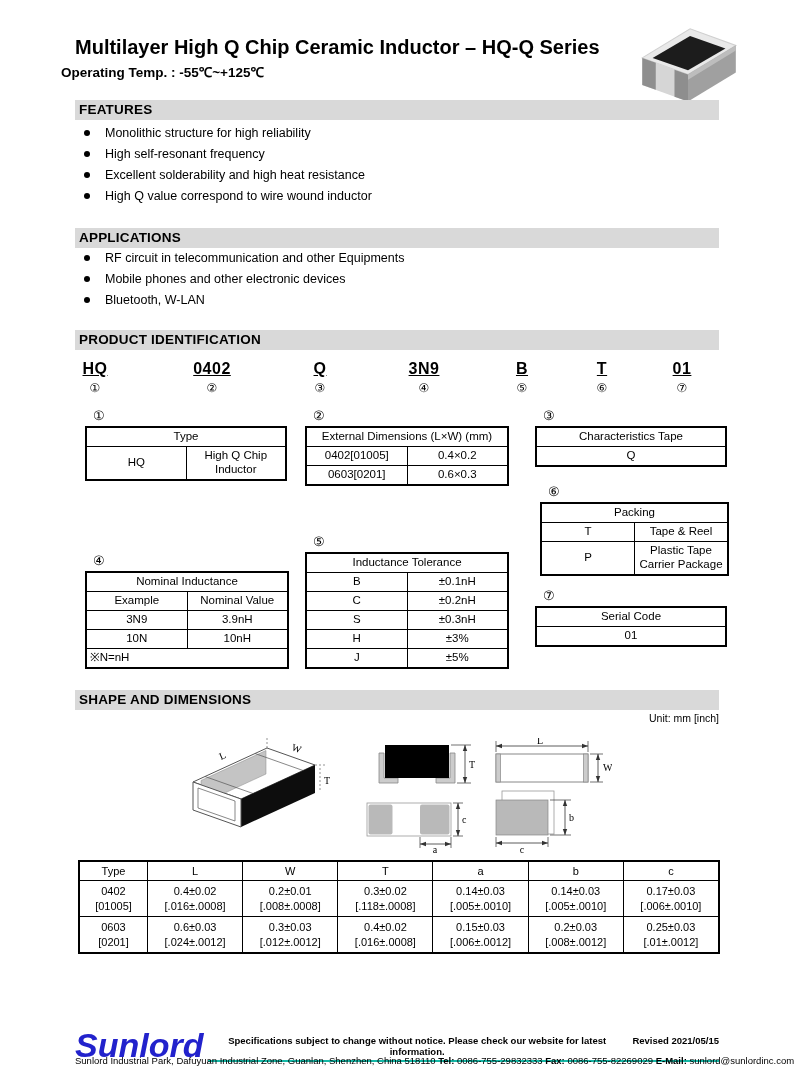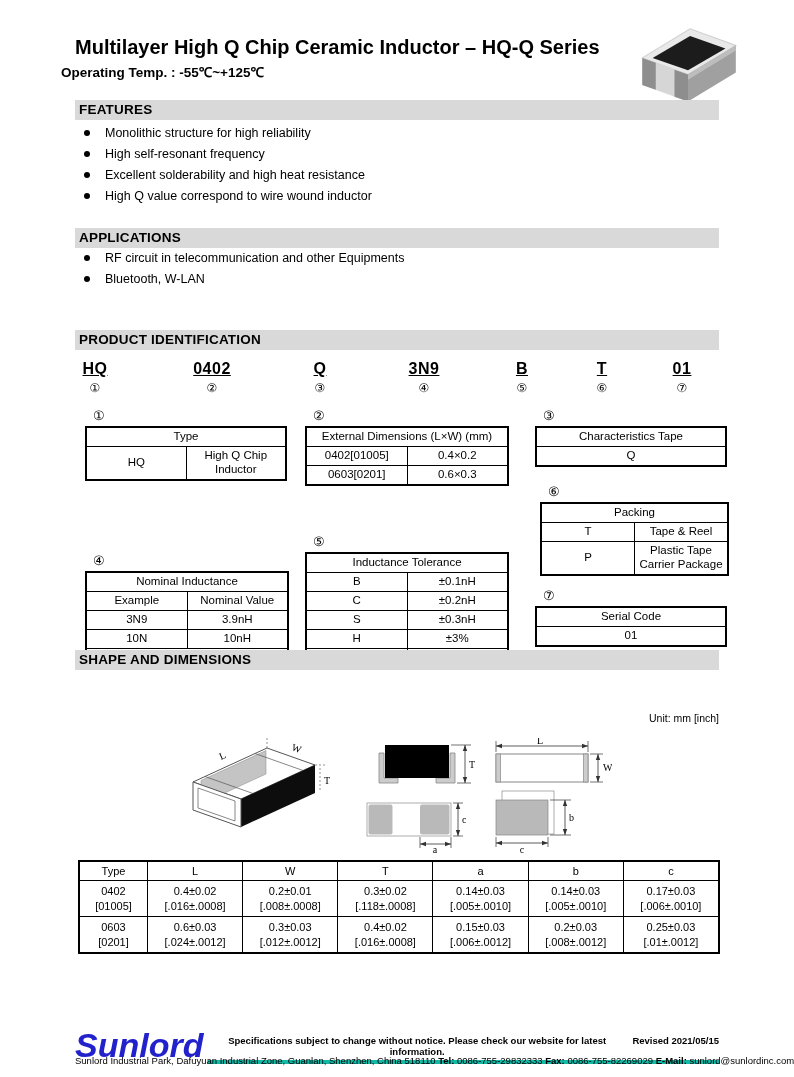--- a/index.html
+++ b/index.html
@@ -43,21 +43,21 @@
   .dim-label { font-family:"Liberation Serif", serif; font-size:10px; }
   
   .dimwrap { position:absolute; left:78px; top:860px; width:640px; border:1px solid #000; }
   table.dims { border-collapse:collapse; width:100%; font-size:11px; text-align:center; table-layout:fixed; }
   table.dims th, table.dims td { border:1px solid #000; font-weight:normal; padding:1px 2px; line-height:1.3; }
   table.dims th { height:16px; }
   table.dims td { height:33px; }
   
   .logo { position:absolute; left:75px; top:1026px; font-size:34px; font-weight:bold; font-style:italic; color:#2222cc; }
   .footer-right {
-    position:absolute; left:208px; top:1035px; width:511px; border-bottom:4px solid #14b8a6;
+    position:absolute; left:208px; top:1035px; width:511px; border-bottom:2px solid #14b8a6;
     padding-bottom:3px; display:flex; align-items:baseline; font-size:9.5px; font-weight:bold;
   }
   .notice { flex:1; text-align:center; }
   .revised { margin-left:6px; white-space:nowrap; }
   .address { position:absolute; left:75px; top:1055px; width:650px; text-align:center; font-size:9.5px; white-space:nowrap; }
   .address b { font-weight:bold; }
 </style>
 </head>
 <body>
 
@@ -97,20 +97,24 @@
   </div>
 
   <div class="bar" style="top:228px">APPLICATIONS</div>
   <div class="bullet-list" style="top:247px">
     <div class="bullet-item">
         <span class="dot"></span>
         <span>RF circuit in telecommunication and other Equipments</span>
       </div>
     <div class="bullet-item">
         <span class="dot"></span>
+        <span>Mobile phones and other electronic devices</span>
+      </div>
+    <div class="bullet-item">
+        <span class="dot"></span>
         <span>Bluetooth, W-LAN</span>
       </div>
   </div>
 
   <div class="bar" style="top:330px">PRODUCT IDENTIFICATION</div>
 
   <div class="codes">
     <div class="codecol" style="left:20px">
         <span class="code">HQ</span>
         <span class="circ">①</span>
@@ -290,21 +294,21 @@
           <tr>
                 <td>01</td>
               </tr>
         </tbody>
           </table>
       </div>
     </div>
 
   </div>
 
-  <div class="bar" style="top:650px">SHAPE AND DIMENSIONS</div>
+  <div class="bar" style="top:690px">SHAPE AND DIMENSIONS</div>
   <div class="unit-note">Unit: mm [inch]</div>
 
   <div class="drawings">
 
     <svg style="left:100px; top:2px" width="162" height="120" viewBox="0 0 162 120">
       <line x1="92" y1="16" x2="92" y2="5" stroke="#666" stroke-width="0.7" stroke-dasharray="2,2"></line>
       <line x1="140" y1="33" x2="152" y2="33" stroke="#666" stroke-width="0.7" stroke-dasharray="2,2"></line>
       <polygon points="18,50 92,16 140,33 66,67" fill="#fff" stroke="#555" stroke-width="1"></polygon>
       <polygon points="26,48.5 91,18.5 91,42 26,72" fill="#c4c4c4" stroke="#888" stroke-width="0.5"></polygon>
       <line x1="30" y1="44.5" x2="78" y2="61.5" stroke="#555" stroke-width="0.7"></line>

